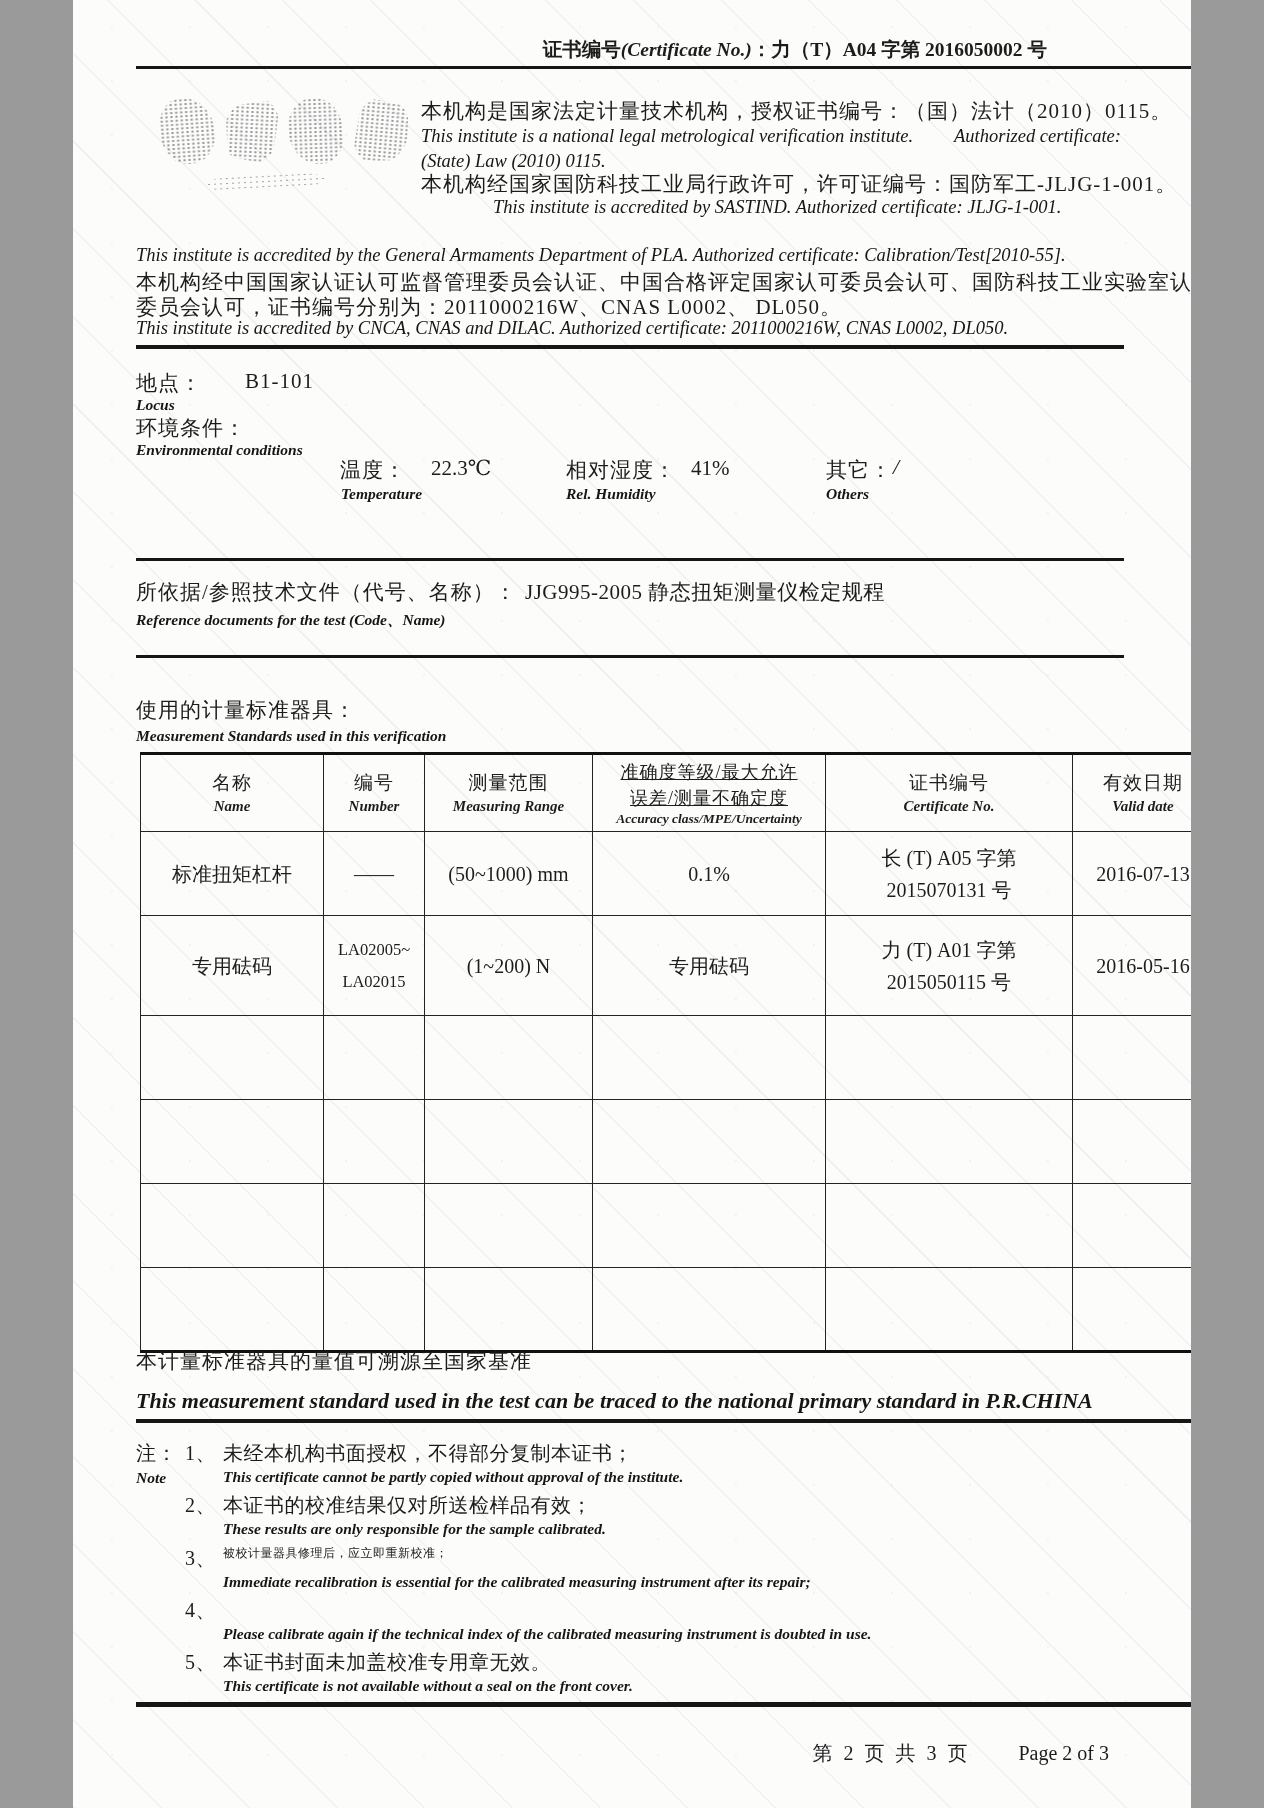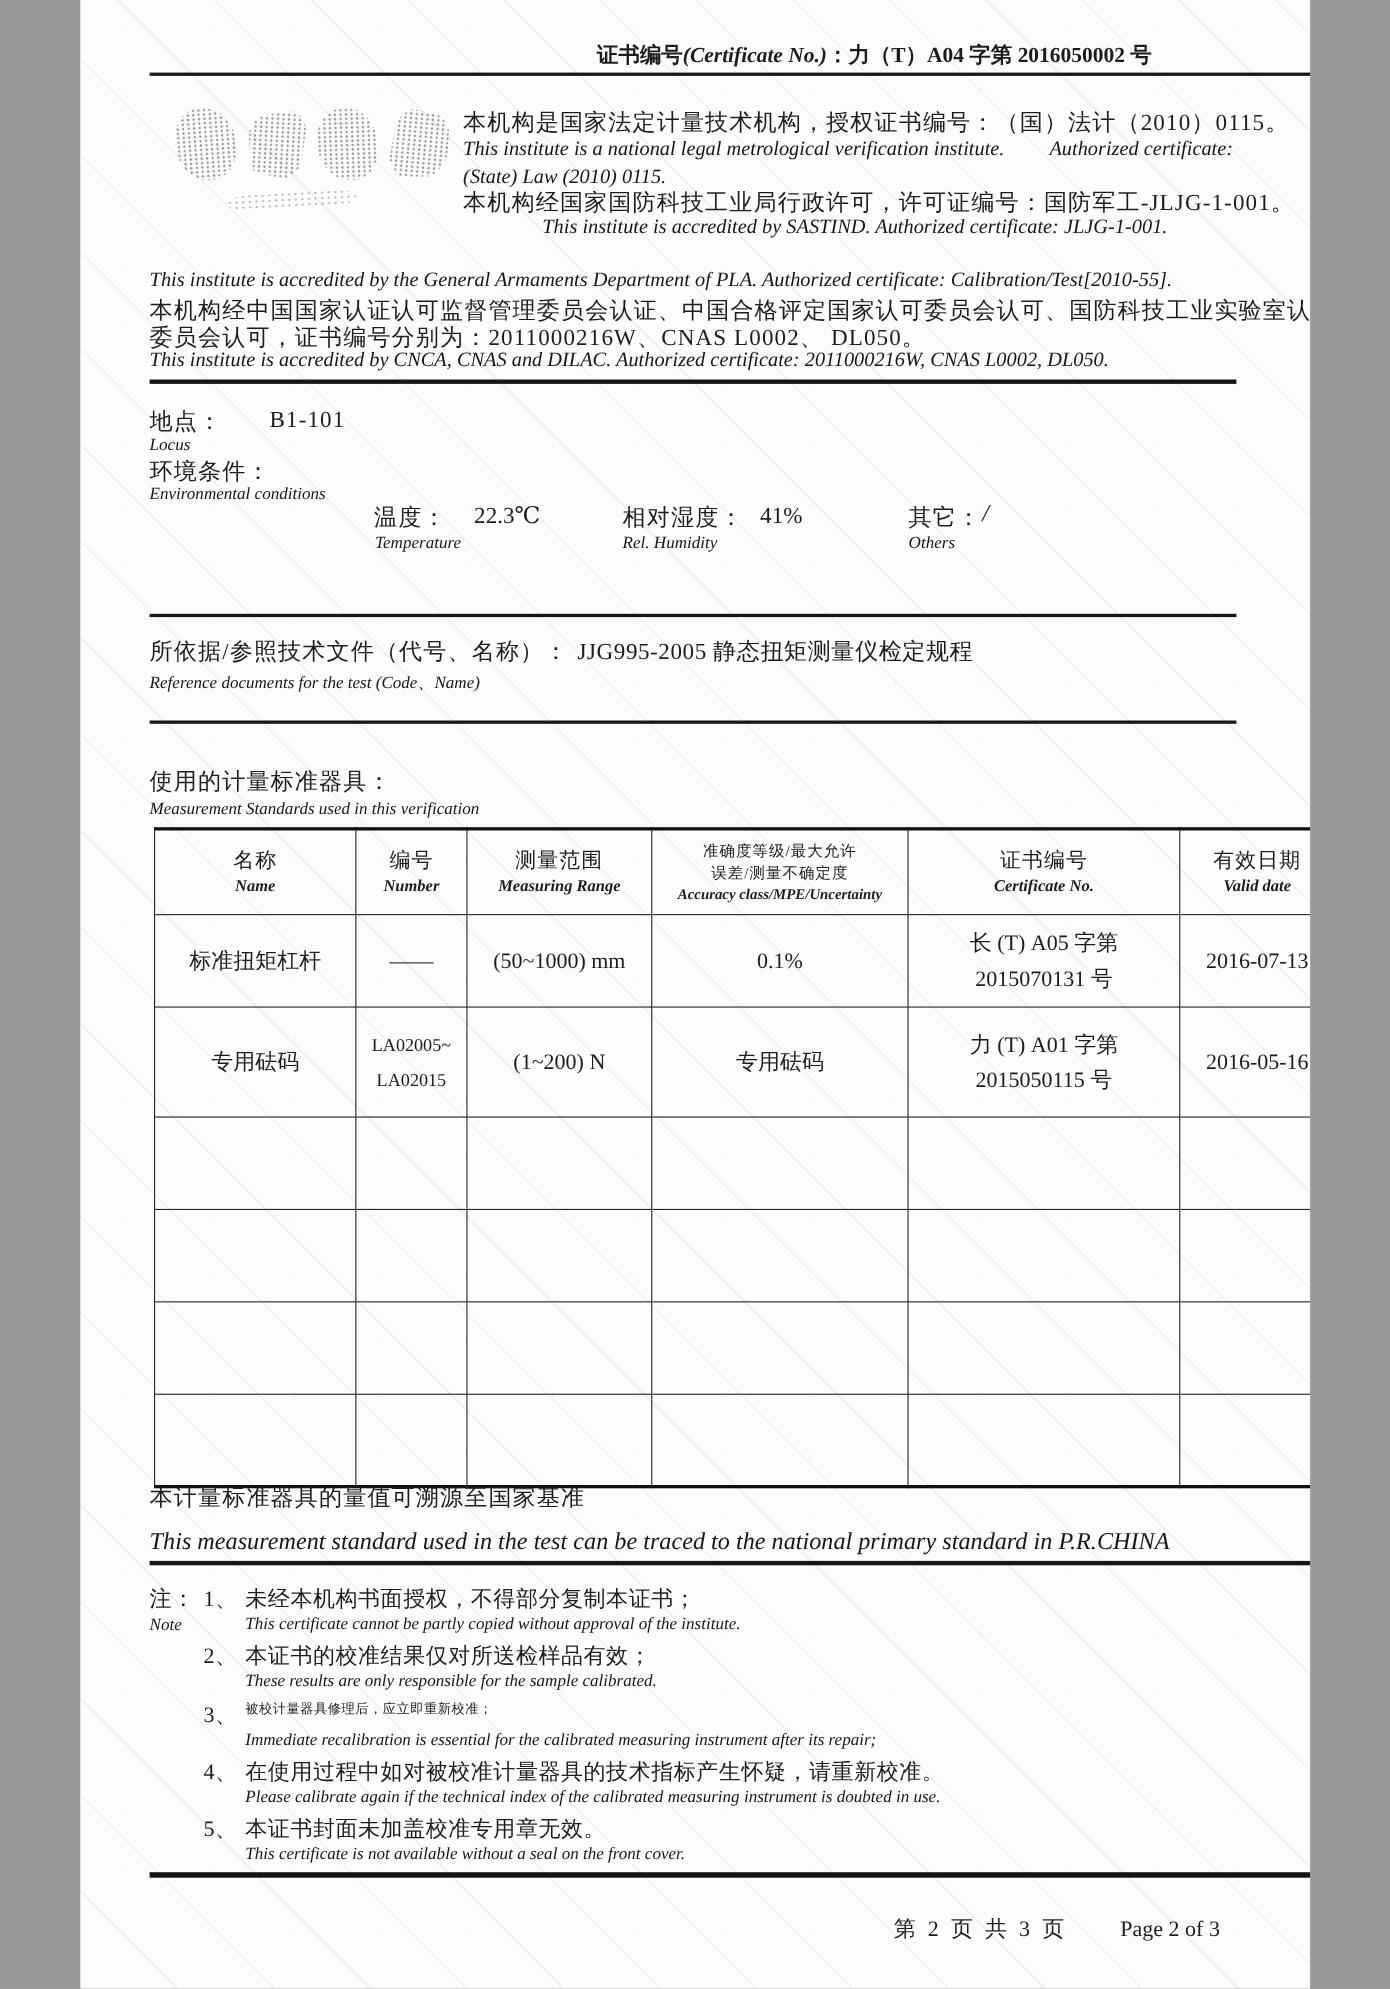--- a/index.html
+++ b/index.html
@@ -13,21 +13,21 @@
     position:absolute;inset:0;pointer-events:none;z-index:0;
     background-image:
       repeating-linear-gradient(45deg, rgba(90,90,95,0.07) 0 1.5px, transparent 1.5px 62px),
       radial-gradient(rgba(100,100,105,0.06) 1.2px, transparent 1.6px);
     background-size:auto auto, 78px 54px;
   }
   .abs{position:absolute;z-index:2;}
   .cn{font-size:20.5px;letter-spacing:0.5px;white-space:nowrap;}
   .cn-big{font-size:21px;letter-spacing:1px;white-space:nowrap;}
   .para-en{font-style:italic;font-size:18.5px;white-space:nowrap;color:#161616;}
-  .small-en{font-style:italic;font-weight:normal;font-size:15.5px;white-space:nowrap;color:#161616;}
+  .small-en{font-style:italic;font-weight:bold;font-size:15.5px;white-space:nowrap;color:#161616;}
   .bold{font-weight:bold;}
   .rule{background:#161616;z-index:2;position:absolute;}
   
   .stamp{position:absolute;left:85px;top:92px;width:258px;height:112px;z-index:1;opacity:.65;filter:blur(.4px);}
   .stamp .g{
     position:absolute;top:6px;width:55px;height:66px;
     background:radial-gradient(rgba(70,70,75,.85) 1px, transparent 1.4px);
     background-size:5px 4px;
   }
   .stamp .g1{left:2px;border-radius:40% 55% 45% 50%;transform:rotate(-4deg);}
@@ -139,21 +139,21 @@
           </td>
       <td>
             <div class="th-cn">编号</div>
             <div class="th-en">Number</div>
           </td>
       <td>
             <div class="th-cn">测量范围</div>
             <div class="th-en">Measuring Range</div>
           </td>
       <td>
-            <div class="th-cn" style="font-size:14px;">准确度等级/最大允许
+            <div class="th-cn" style="font-size:18px;text-decoration:underline;">准确度等级/最大允许
 误差/测量不确定度</div>
             <div class="th-en-sm">Accuracy class/MPE/Uncertainty</div>
           </td>
       <td>
             <div class="th-cn">证书编号</div>
             <div class="th-en">Certificate No.</div>
           </td>
       <td>
             <div class="th-cn">有效日期</div>
             <div class="th-en">Valid date</div>
@@ -227,21 +227,20 @@
 
   <div class="abs cn" style="left:112px;top:1492px;font-size:20px;">2、</div>
   <div class="abs cn" style="left:150px;top:1492px;font-size:20px;">本证书的校准结果仅对所送检样品有效；</div>
   <div class="abs small-en" style="left:150px;top:1520px;">These results are only responsible for the sample calibrated.</div>
 
   <div class="abs cn" style="left:112px;top:1545px;font-size:20px;">3、</div>
   <div class="abs cn" style="left:150px;top:1545px;font-size:12px;">被校计量器具修理后，应立即重新校准；</div>
   <div class="abs small-en" style="left:150px;top:1573px;">Immediate recalibration is essential for the calibrated measuring instrument after its repair;</div>
 
   <div class="abs cn" style="left:112px;top:1597px;font-size:20px;">4、</div>
-  <div class="abs cn" style="left:150px;top:1597px;font-size:20px;">在使用过程中如对被校准计量器具的技术指标产生怀疑，请重新校准。</div>
   <div class="abs small-en" style="left:150px;top:1625px;">Please calibrate again if the technical index of the calibrated measuring instrument is doubted in use.</div>
 
   <div class="abs cn" style="left:112px;top:1649px;font-size:20px;">5、</div>
   <div class="abs cn" style="left:150px;top:1649px;font-size:20px;">本证书封面未加盖校准专用章无效。</div>
   <div class="abs small-en" style="left:150px;top:1677px;">This certificate is not available without a seal on the front cover.</div>
 
   <div class="rule" style="top:1702px;left:63px;width:1063px;height:5px;"></div>
 
   <div class="abs footer" style="top:1740px;right:82px;">
     <span style="letter-spacing:3px;">第 2 页 共 3 页</span>

